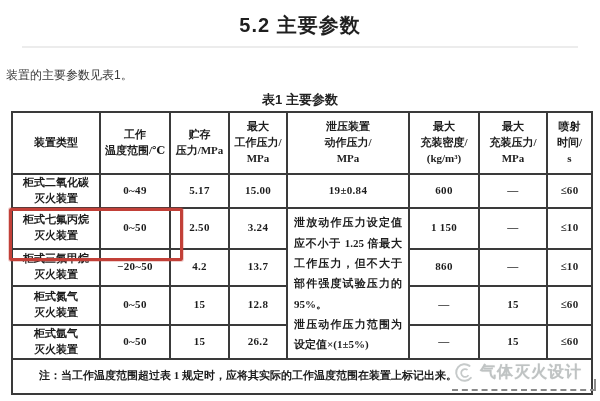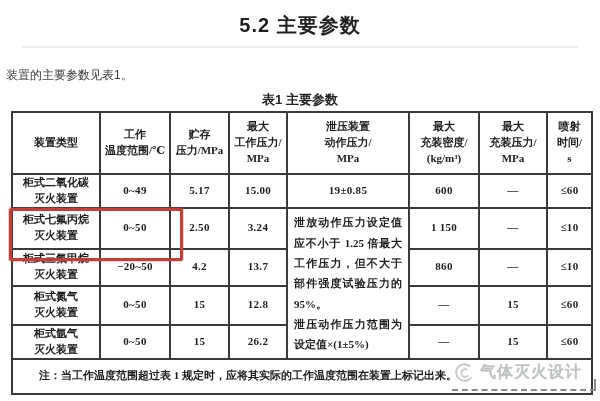--- a/index.html
+++ b/index.html
@@ -124,21 +124,21 @@
 时间/
 s</th>
   </tr>
 
   <tr class="r1">
     <td>柜式二氧化碳
 灭火装置</td>
     <td class="cell-num">0~49</td>
     <td class="cell-num">5.17</td>
     <td class="cell-num">15.00</td>
-    <td class="cell-num">19±0.85</td>
+    <td class="cell-num">19±0.84</td>
     <td class="cell-num">600</td>
     <td class="cell-num">—</td>
     <td class="cell-num">≤60</td>
   </tr>
 
   <tr class="r2">
     <td>柜式七氟丙烷
 灭火装置</td>
     <td class="cell-num">0~50</td>
     <td class="cell-num">2.50</td>

